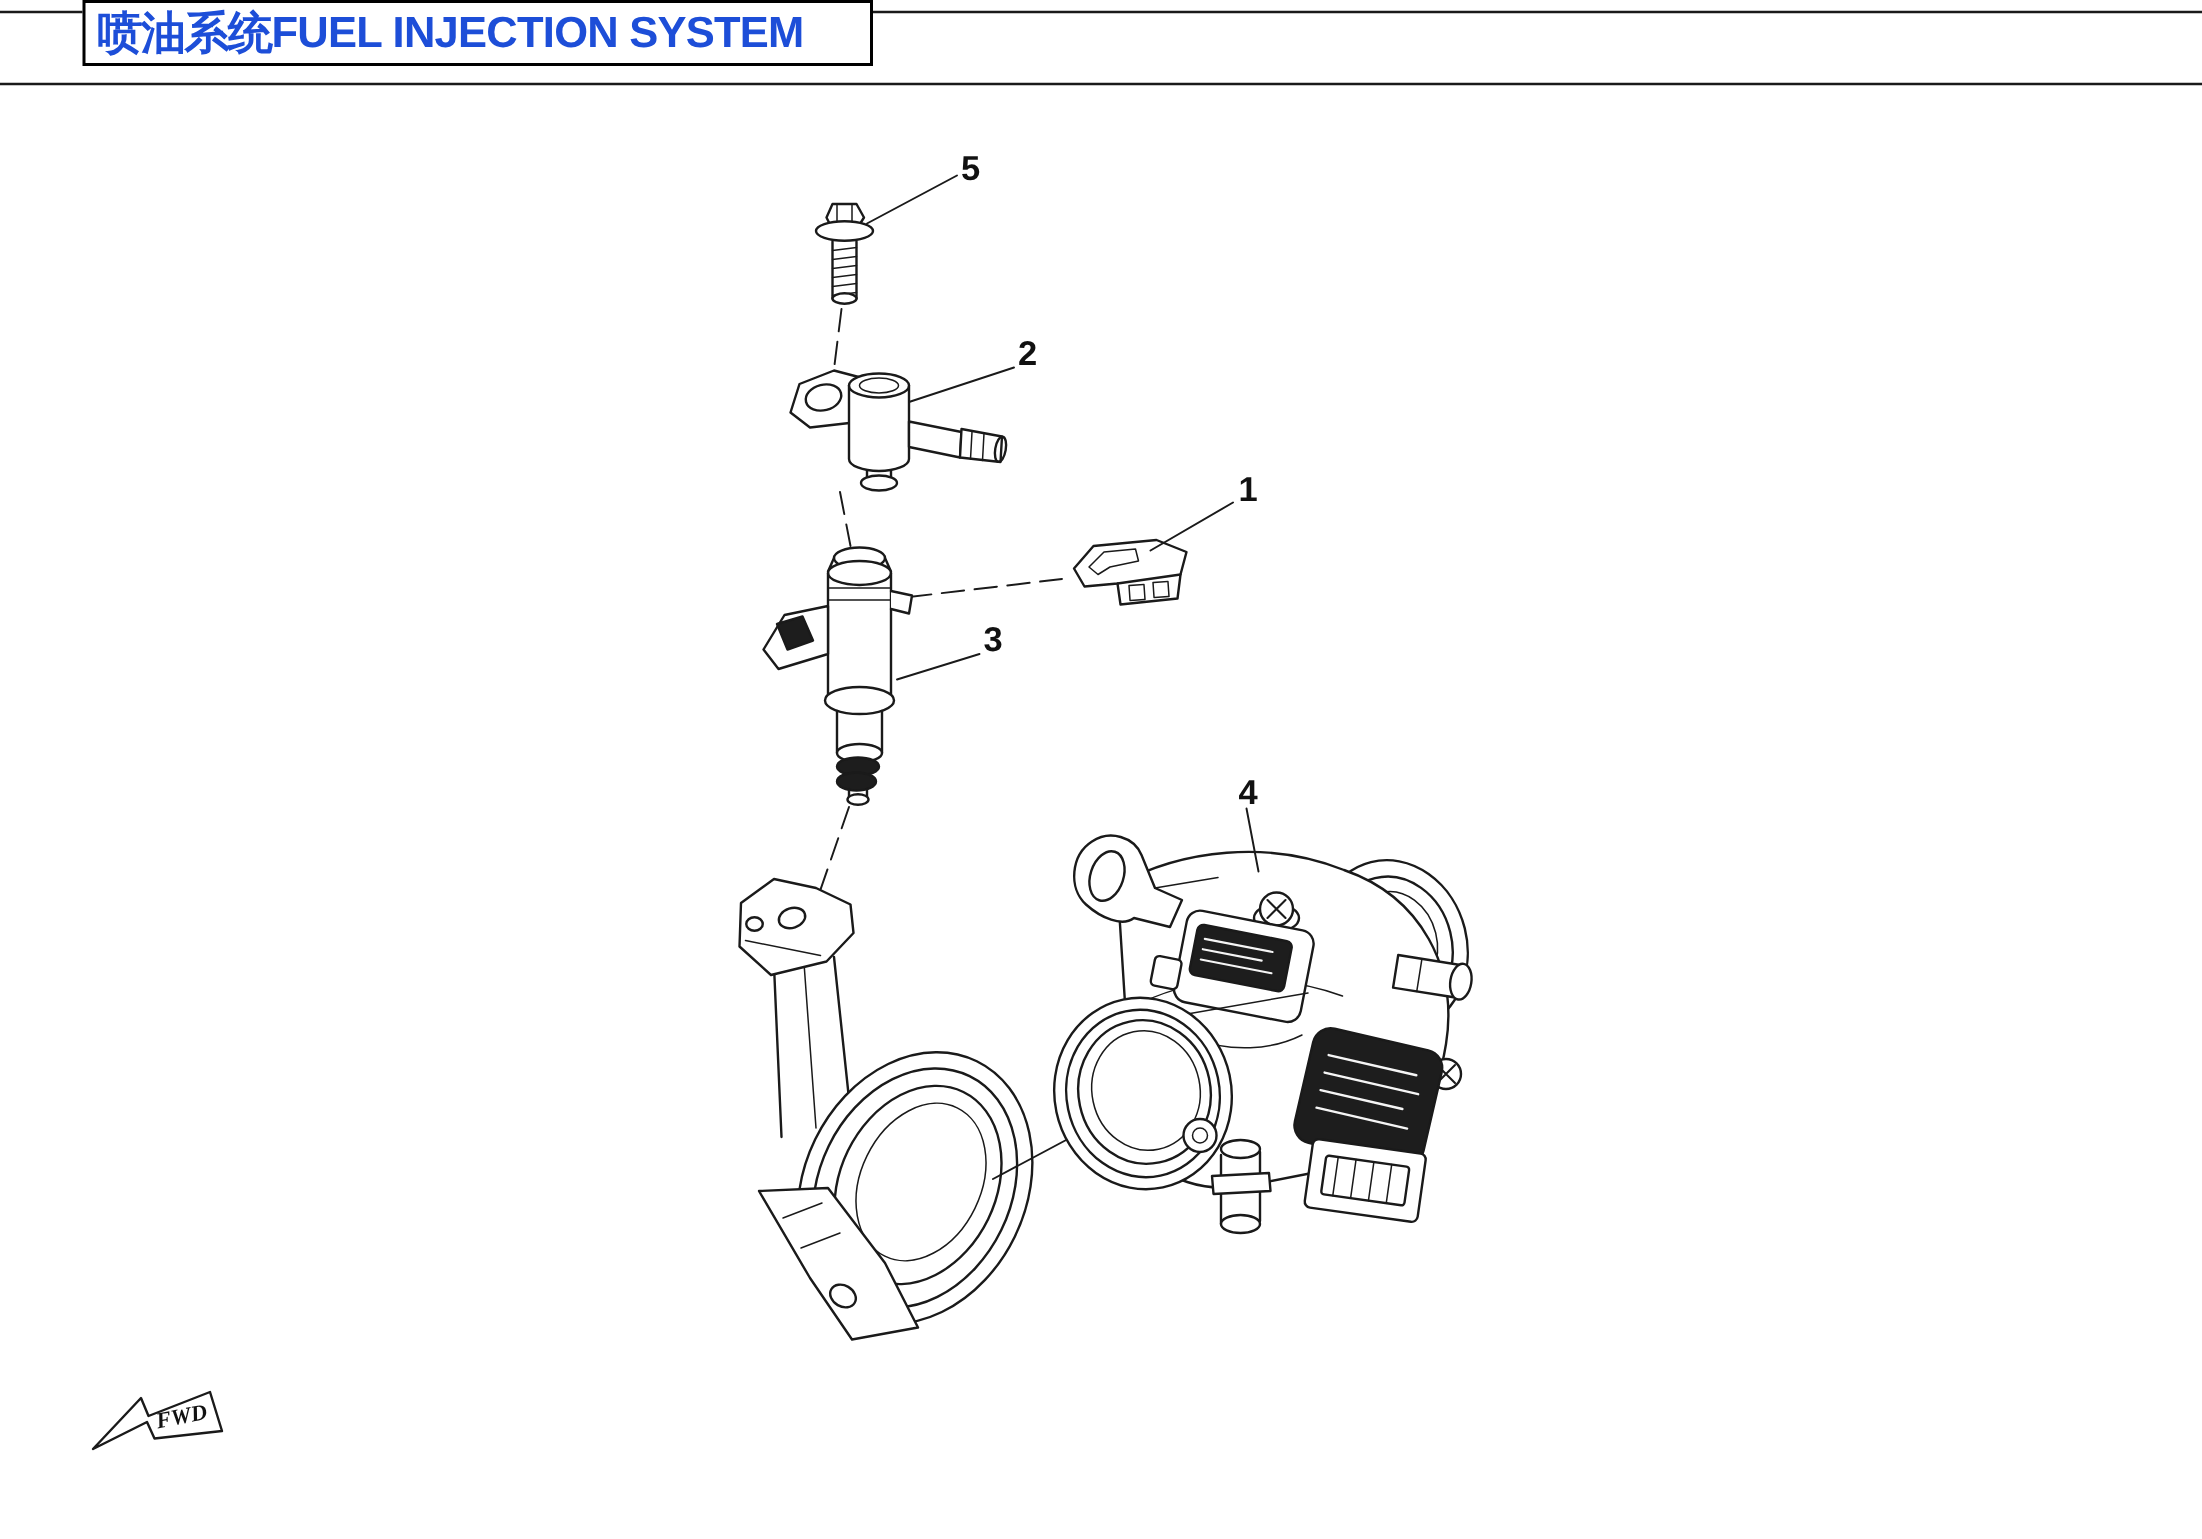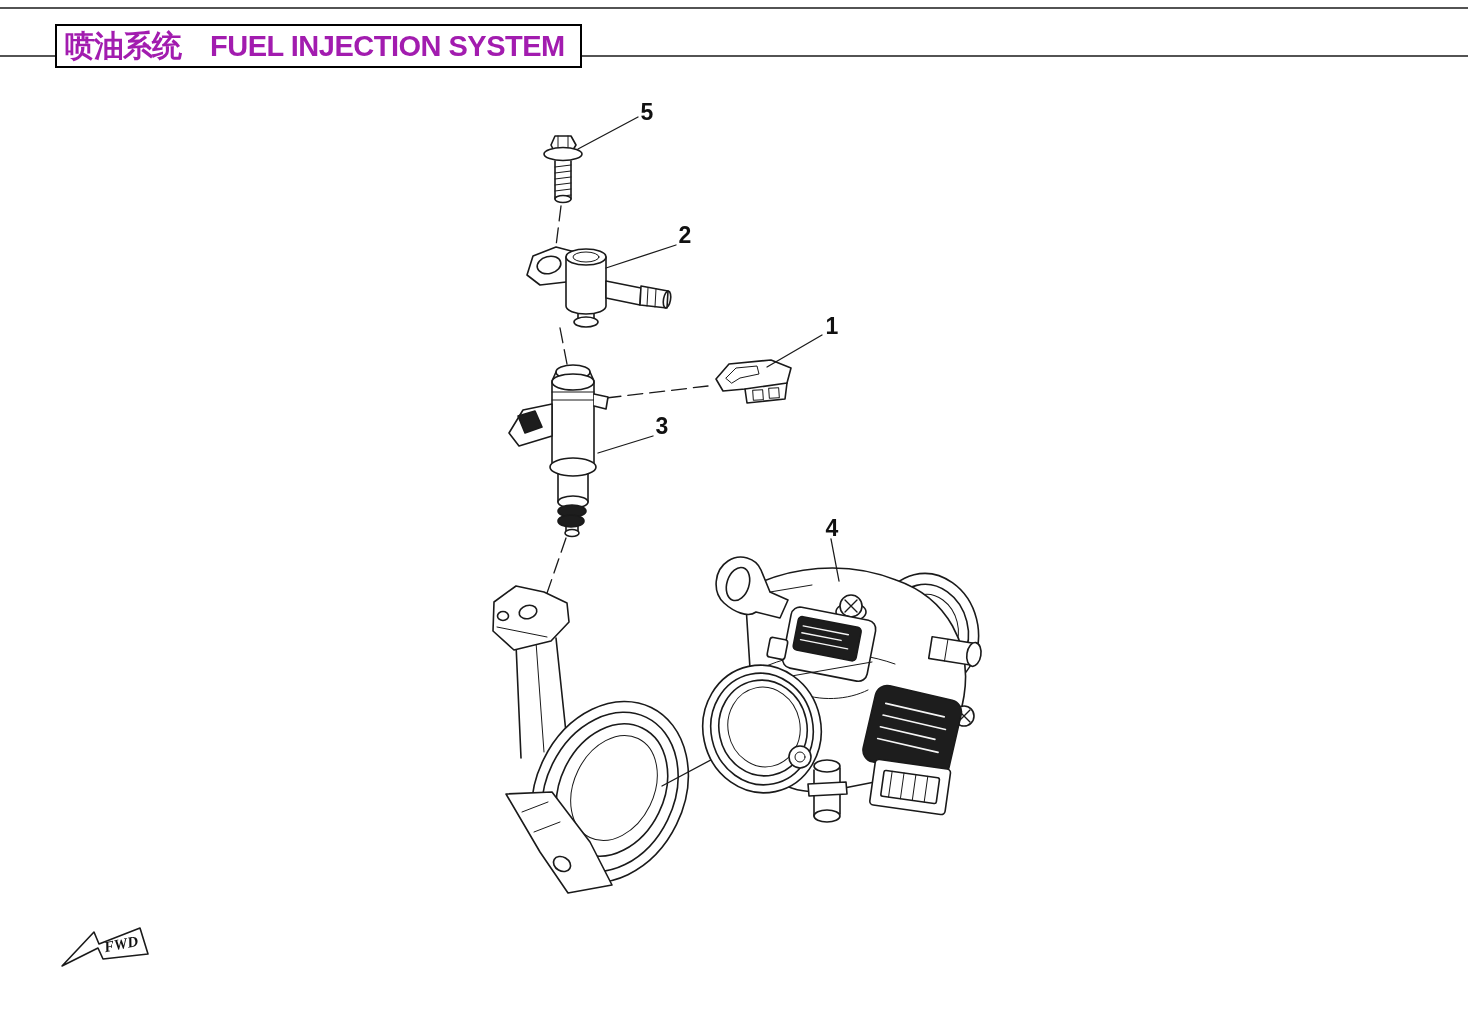--- a/index.html
+++ b/index.html
@@ -16,45 +16,44 @@
     stroke: #1a1a1a;
     fill: none;
     stroke-width: 1.6;
     stroke-linecap: round;
     stroke-linejoin: round;
   }
   .thin { stroke-width: 1; }
   .title-box {
     position: absolute;
     left: 55px;
-    top: 24px;
+    top: 0;
     width: 527px;
     height: 44px;
     box-sizing: border-box;
     border: 2.5px solid #000;
     background: #fff;
     display: flex;
     align-items: center;
     padding: 0 8px;
     white-space: nowrap;
     overflow: hidden;
-    color: #a21caf;
+    color: #1d4ed8;
   }
   .t-cn {
     font-family: "DejaVu Sans", sans-serif;
     font-weight: bold;
     font-size: 30px;
     letter-spacing: -1px;
   }
   .t-en {
     font-family: "Liberation Sans", sans-serif;
     font-weight: bold;
     font-size: 29px;
     letter-spacing: -0.5px;
-    margin-left: 29px;
   }
   .callout-text {
     font: bold 23px "Liberation Sans", sans-serif;
     fill: #111111;
     stroke: none;
   }
   .fwd-text {
     font: italic bold 15px "Liberation Serif", serif;
     fill: #111111;
     stroke: none;

